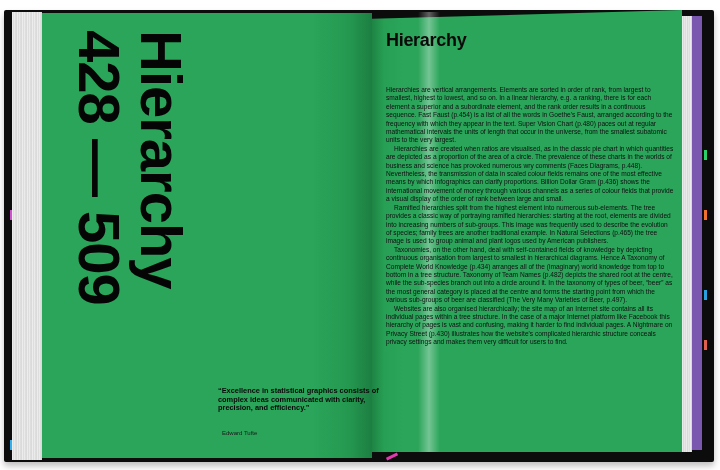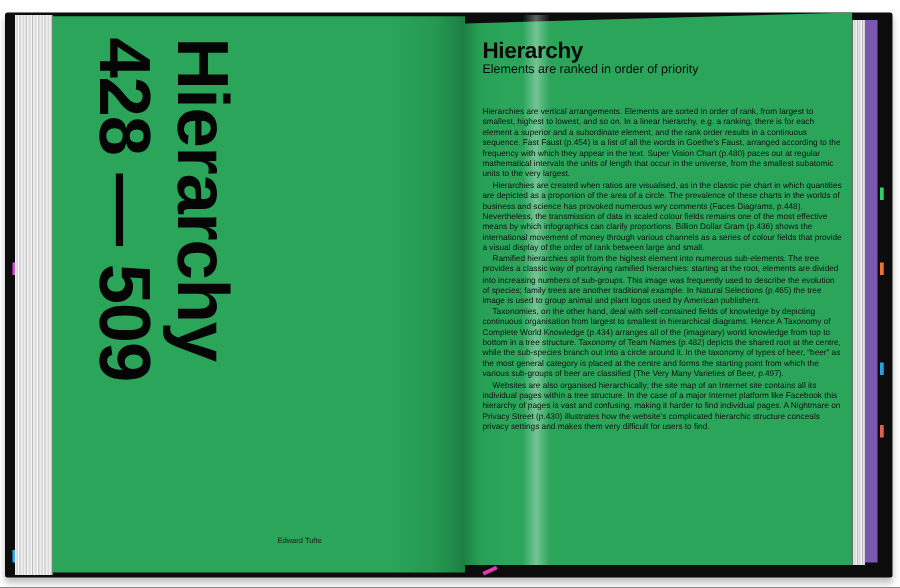--- a/index.html
+++ b/index.html
@@ -92,24 +92,24 @@
   <div class="page-left"></div>
   <div class="page-right"></div>
   <div class="gloss"></div>
   <div class="pink-mark"></div>
 
   <div class="vertical-title">
     <div class="vt-line l1">Hierarchy</div>
     <div class="vt-line l2">428 — 509</div>
   </div>
 
+  <div class="quote">“Excellence in statistical graphics consists of complex ideas communicated with clarity, precision, and efficiency.”</div>
   <div class="quote-author">Edward Tufte</div>
 
   <div class="heading">Hierarchy</div>
-  <div class="subheading">Elements are ranked in order of priority</div>
 
   <div class="body-text">
     <p>Hierarchies are vertical arrangements. Elements are sorted in order of rank, from largest to smallest, highest to lowest, and so on. In a linear hierarchy, e.g. a ranking, there is for each element a superior and a subordinate element, and the rank order results in a continuous sequence. Fast Faust (p.454) is a list of all the words in Goethe's Faust, arranged according to the frequency with which they appear in the text. Super Vision Chart (p.480) paces out at regular mathematical intervals the units of length that occur in the universe, from the smallest subatomic units to the very largest.</p>
     <p>Hierarchies are created when ratios are visualised, as in the classic pie chart in which quantities are depicted as a proportion of the area of a circle. The prevalence of these charts in the worlds of business and science has provoked numerous wry comments (Faces Diagrams, p.448). Nevertheless, the transmission of data in scaled colour fields remains one of the most effective means by which infographics can clarify proportions. Billion Dollar Gram (p.436) shows the international movement of money through various channels as a series of colour fields that provide a visual display of the order of rank between large and small.</p>
     <p>Ramified hierarchies split from the highest element into numerous sub-elements. The tree provides a classic way of portraying ramified hierarchies: starting at the root, elements are divided into increasing numbers of sub-groups. This image was frequently used to describe the evolution of species; family trees are another traditional example. In Natural Selections (p.465) the tree image is used to group animal and plant logos used by American publishers.</p>
     <p>Taxonomies, on the other hand, deal with self-contained fields of knowledge by depicting continuous organisation from largest to smallest in hierarchical diagrams. Hence A Taxonomy of Complete World Knowledge (p.434) arranges all of the (imaginary) world knowledge from top to bottom in a tree structure. Taxonomy of Team Names (p.482) depicts the shared root at the centre, while the sub-species branch out into a circle around it. In the taxonomy of types of beer, “beer” as the most general category is placed at the centre and forms the starting point from which the various sub-groups of beer are classified (The Very Many Varieties of Beer, p.497).</p>
     <p>Websites are also organised hierarchically; the site map of an Internet site contains all its individual pages within a tree structure. In the case of a major Internet platform like Facebook this hierarchy of pages is vast and confusing, making it harder to find individual pages. A Nightmare on Privacy Street (p.430) illustrates how the website's complicated hierarchic structure conceals privacy settings and makes them very difficult for users to find.</p>
   </div>
 </div>
 

